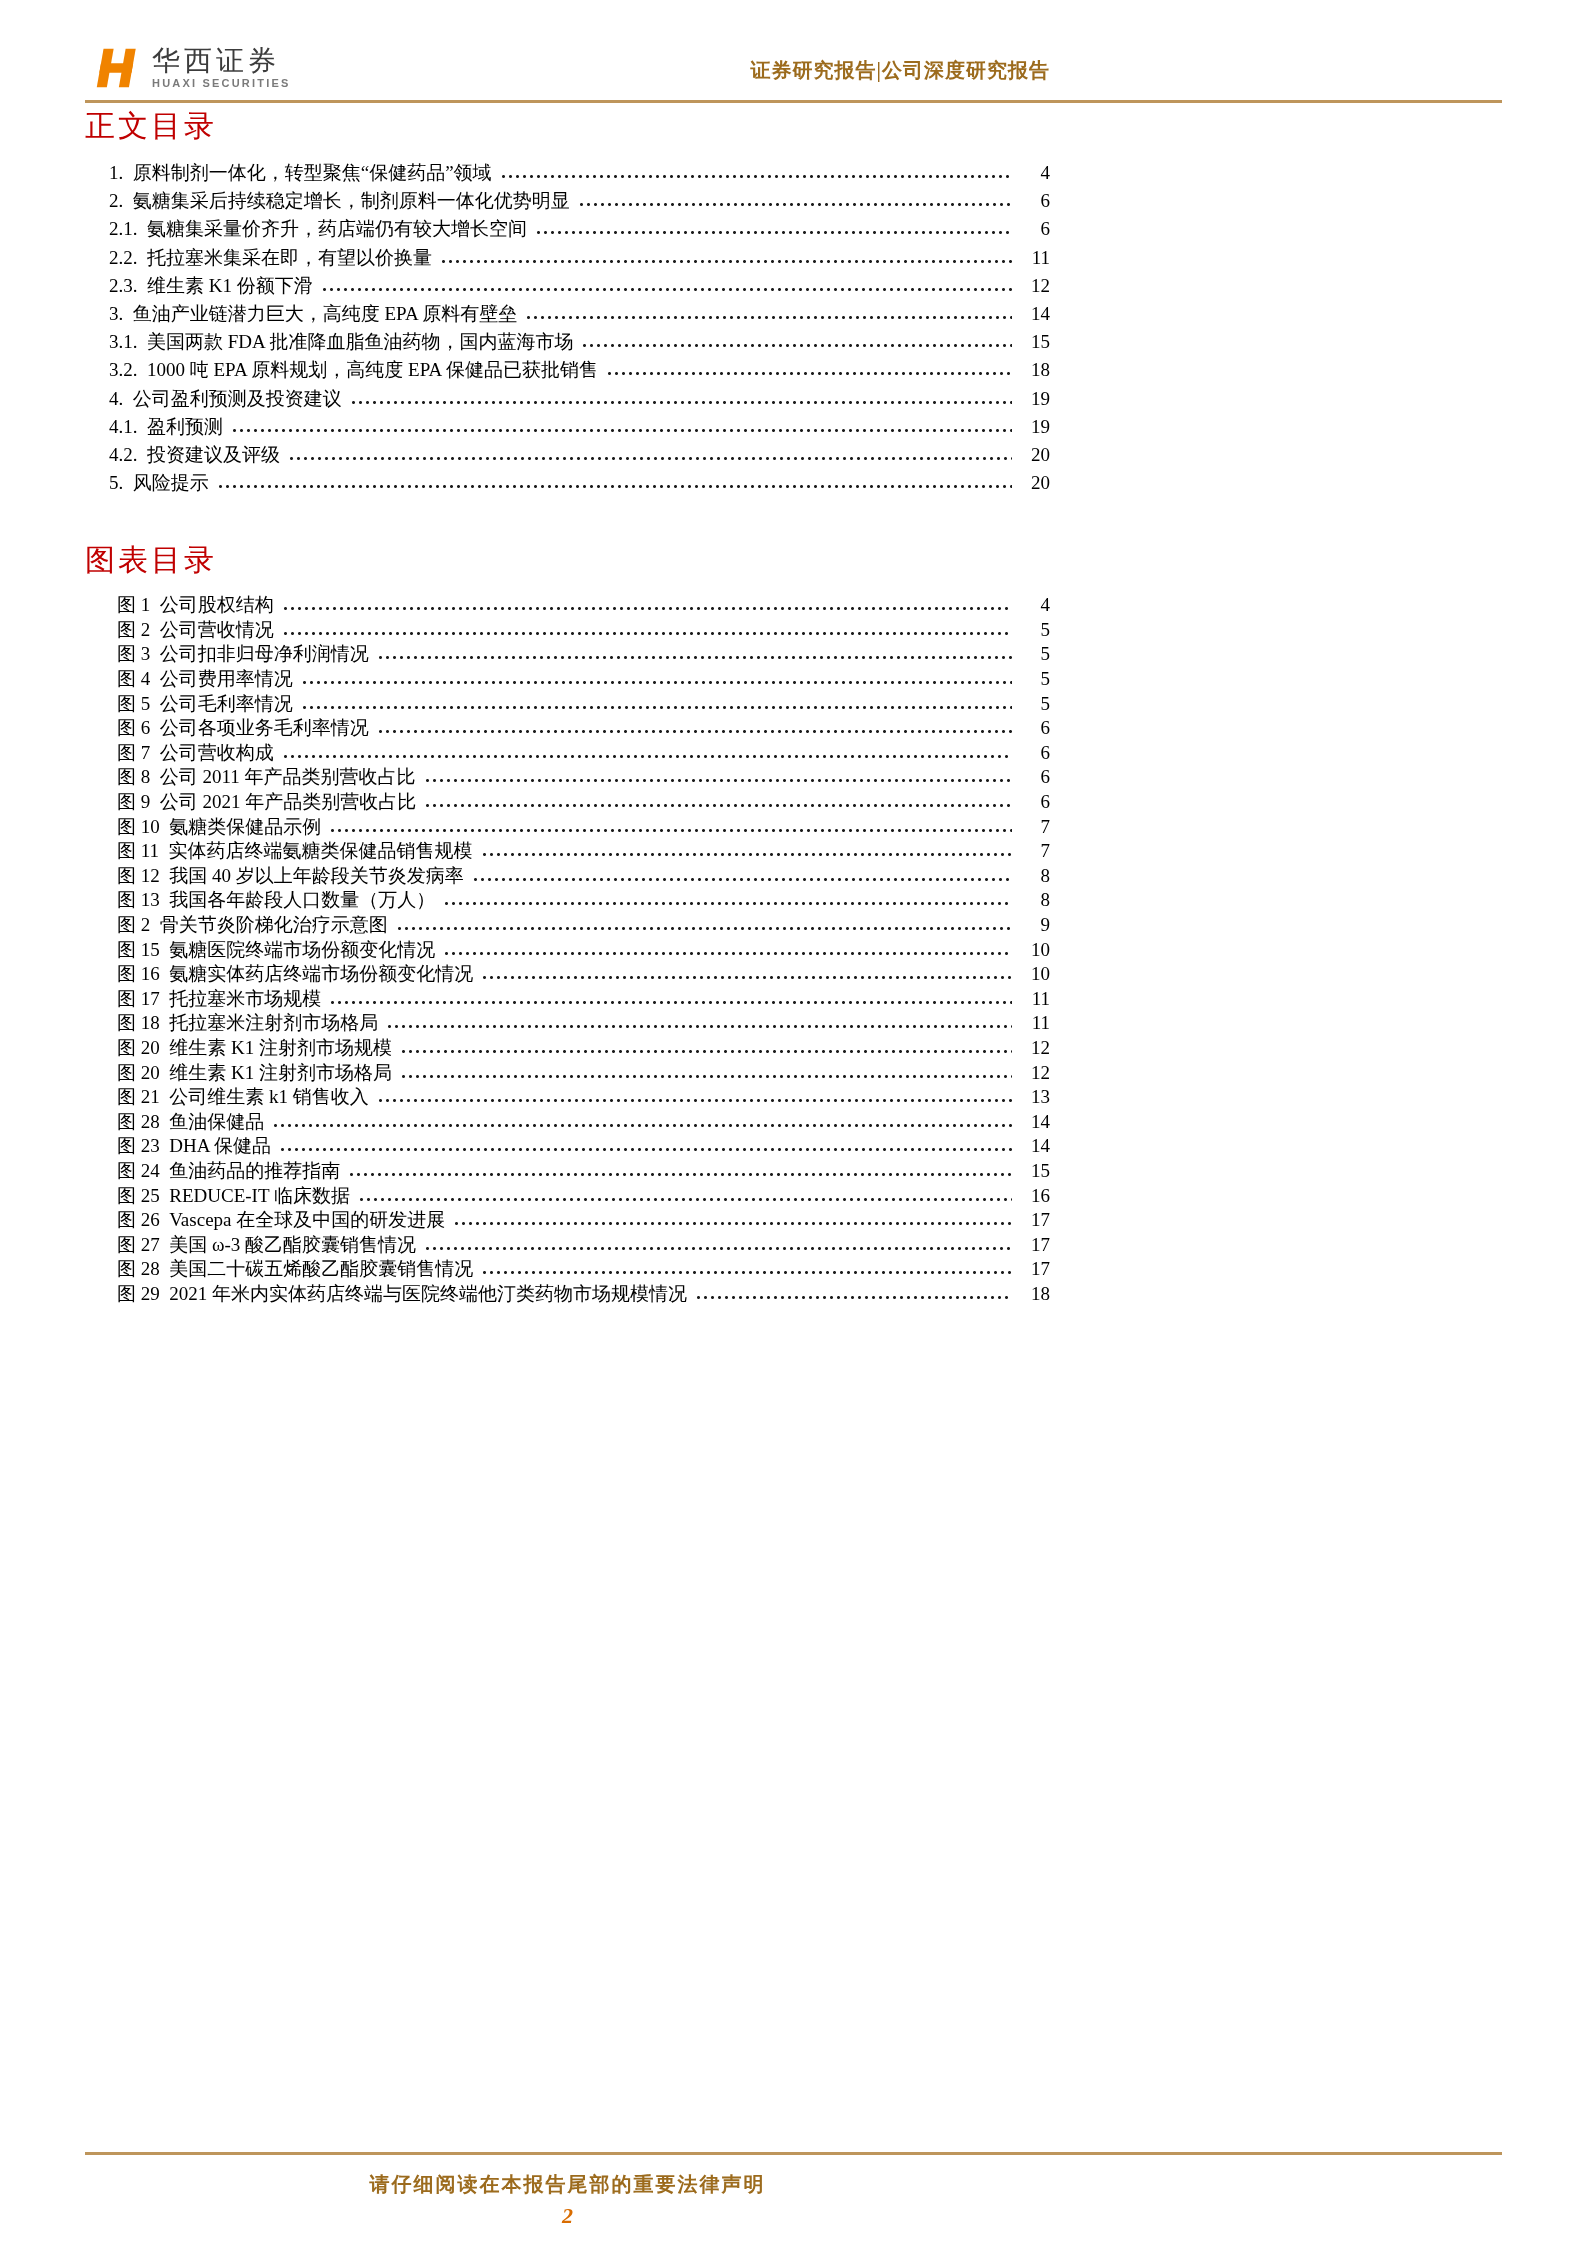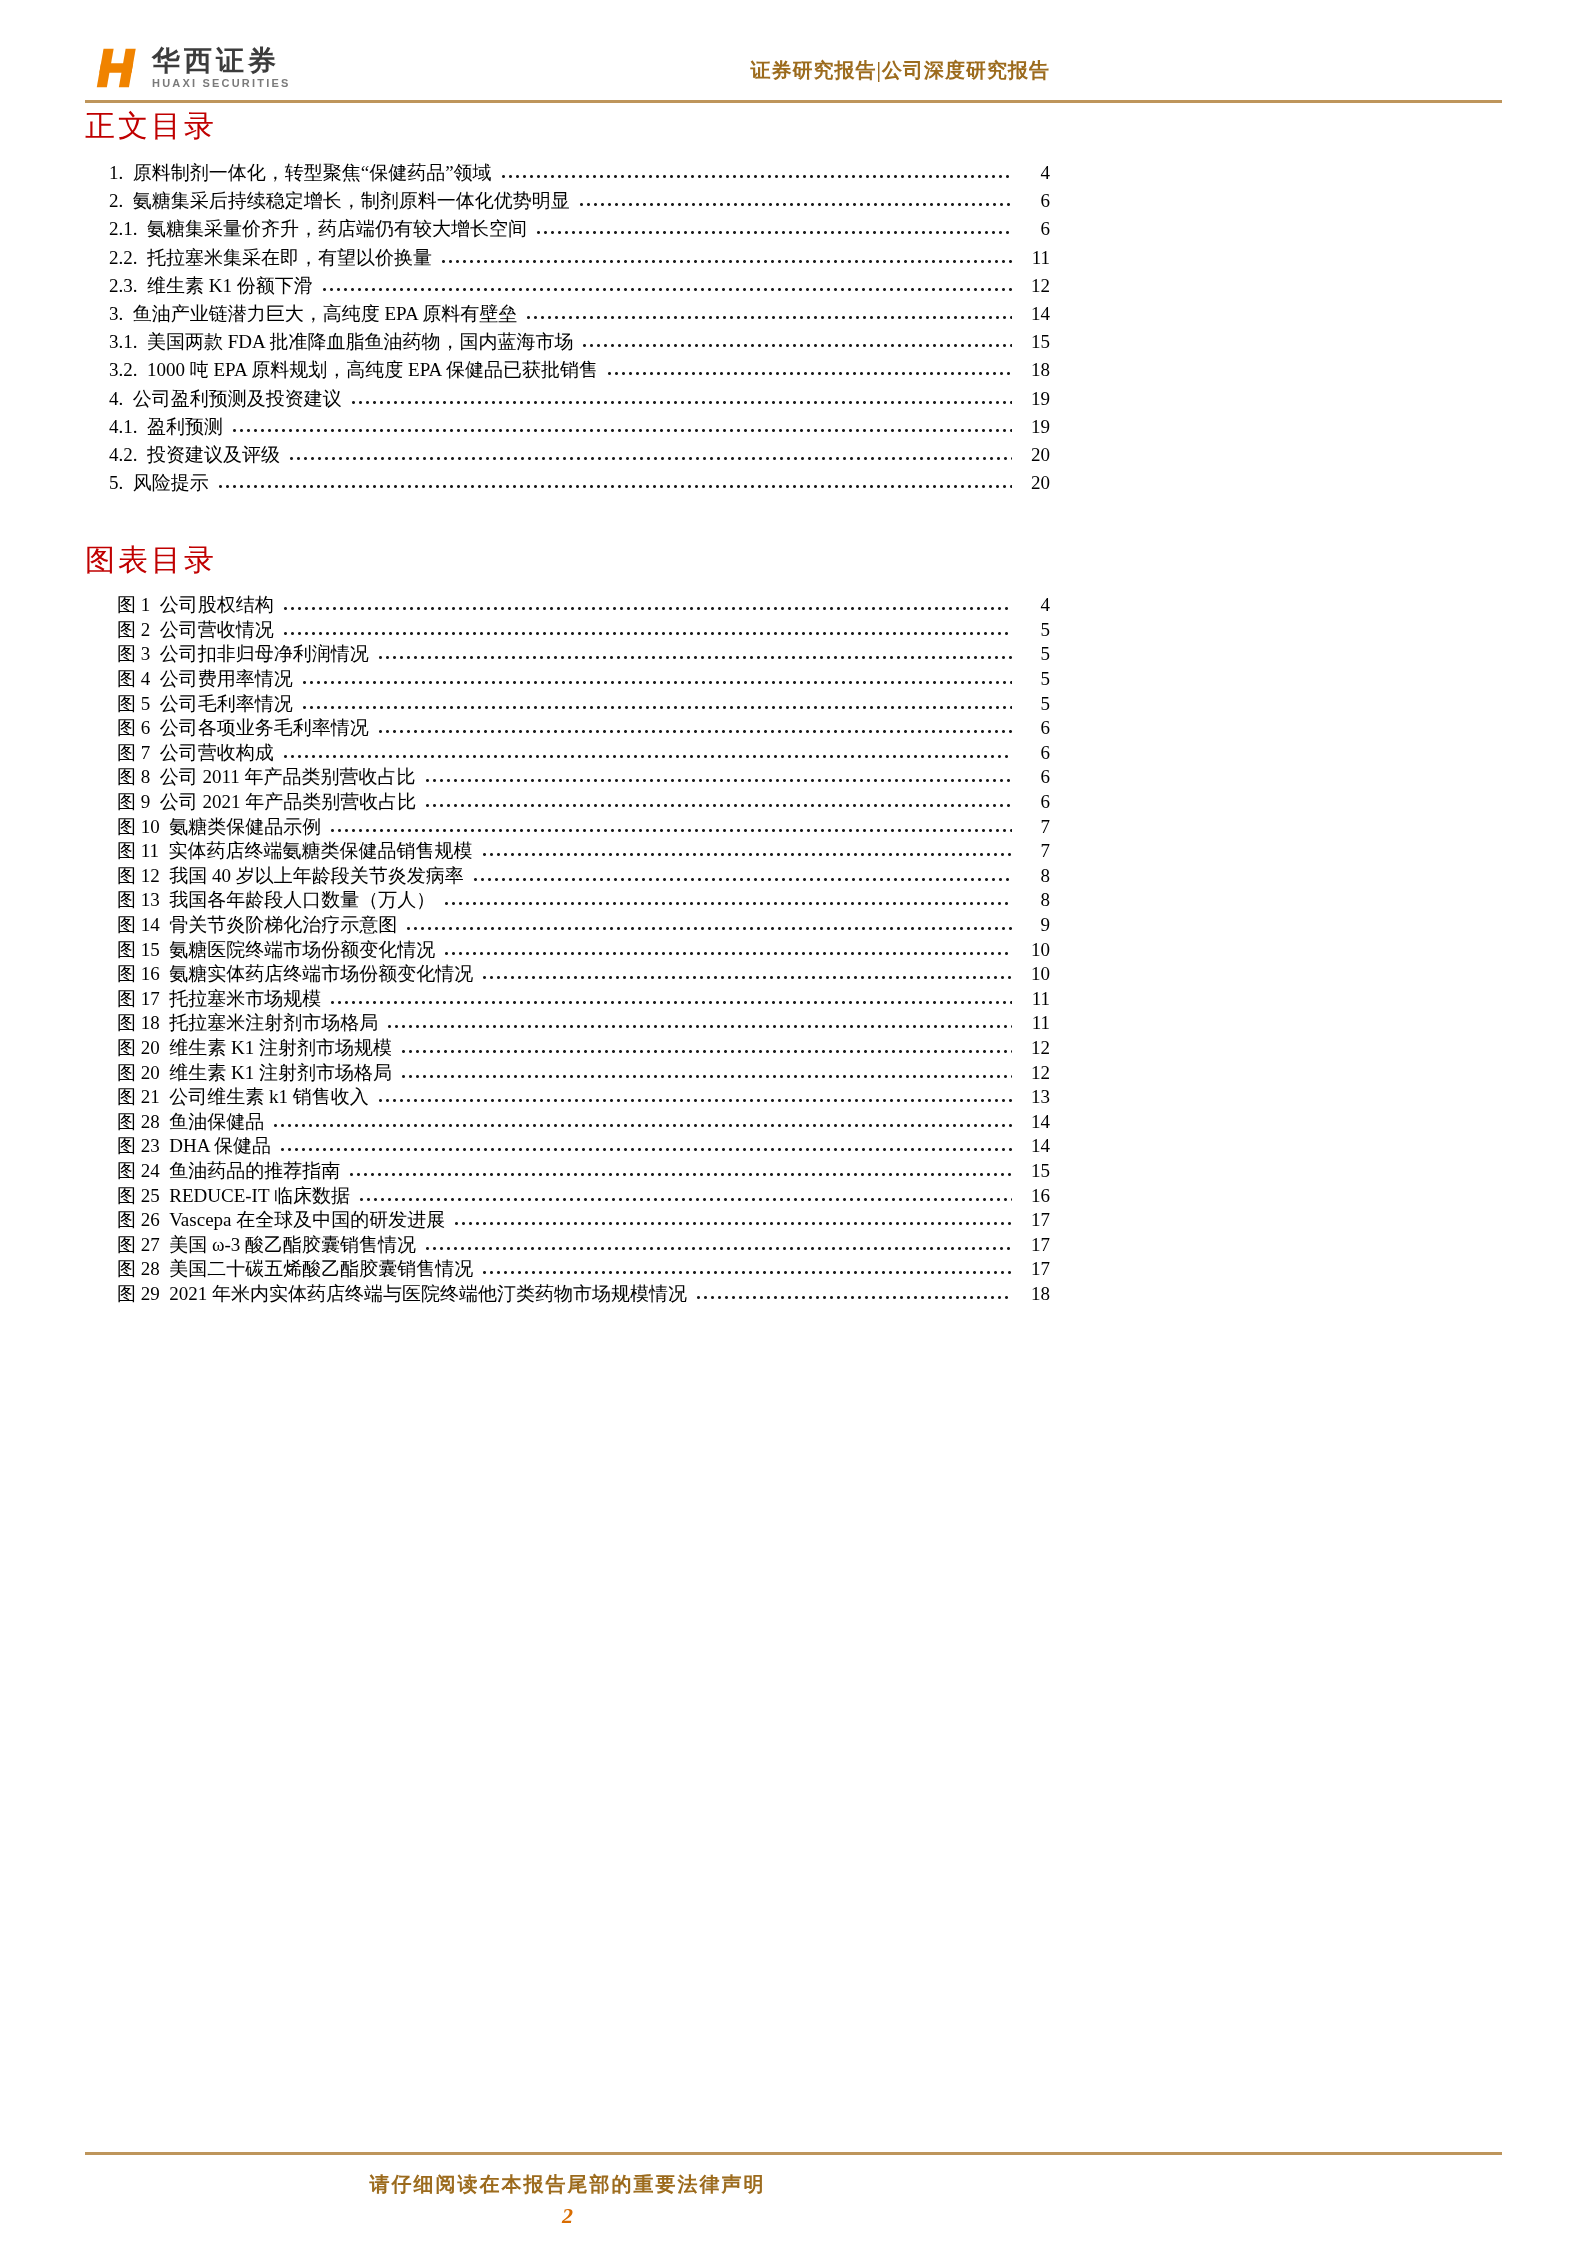--- a/index.html
+++ b/index.html
@@ -27,21 +27,21 @@
     align-items: flex-end;
   }
   .logo {
     display: flex;
     align-items: center;
     gap: 9px;
   }
   .logo-icon svg { display: block; width: 58px; height: 48px; }
   .logo-cn {
     font-size: 28px;
-    font-weight: bold;
+    font-weight: normal;
     color: #3c3c3c;
     letter-spacing: 4px;
     line-height: 30px;
   }
   .logo-en {
     font-size: 11px;
     color: #7a7a7a;
     letter-spacing: 2.2px;
     line-height: 14px;
     font-family: "Liberation Sans", sans-serif;
@@ -281,21 +281,21 @@
           <span class="row-label">图 12  我国 40 岁以上年龄段关节炎发病率</span>
           <span class="row-dots"></span>
           <span class="row-page">8</span>
         </div>
         <div class="toc-row figure-line">
           <span class="row-label">图 13  我国各年龄段人口数量（万人）</span>
           <span class="row-dots"></span>
           <span class="row-page">8</span>
         </div>
         <div class="toc-row figure-line">
-          <span class="row-label">图 14  骨关节炎阶梯化治疗示意图</span>
+          <span class="row-label">图 2  骨关节炎阶梯化治疗示意图</span>
           <span class="row-dots"></span>
           <span class="row-page">9</span>
         </div>
         <div class="toc-row figure-line">
           <span class="row-label">图 15  氨糖医院终端市场份额变化情况</span>
           <span class="row-dots"></span>
           <span class="row-page">10</span>
         </div>
         <div class="toc-row figure-line">
           <span class="row-label">图 16  氨糖实体药店终端市场份额变化情况</span>

